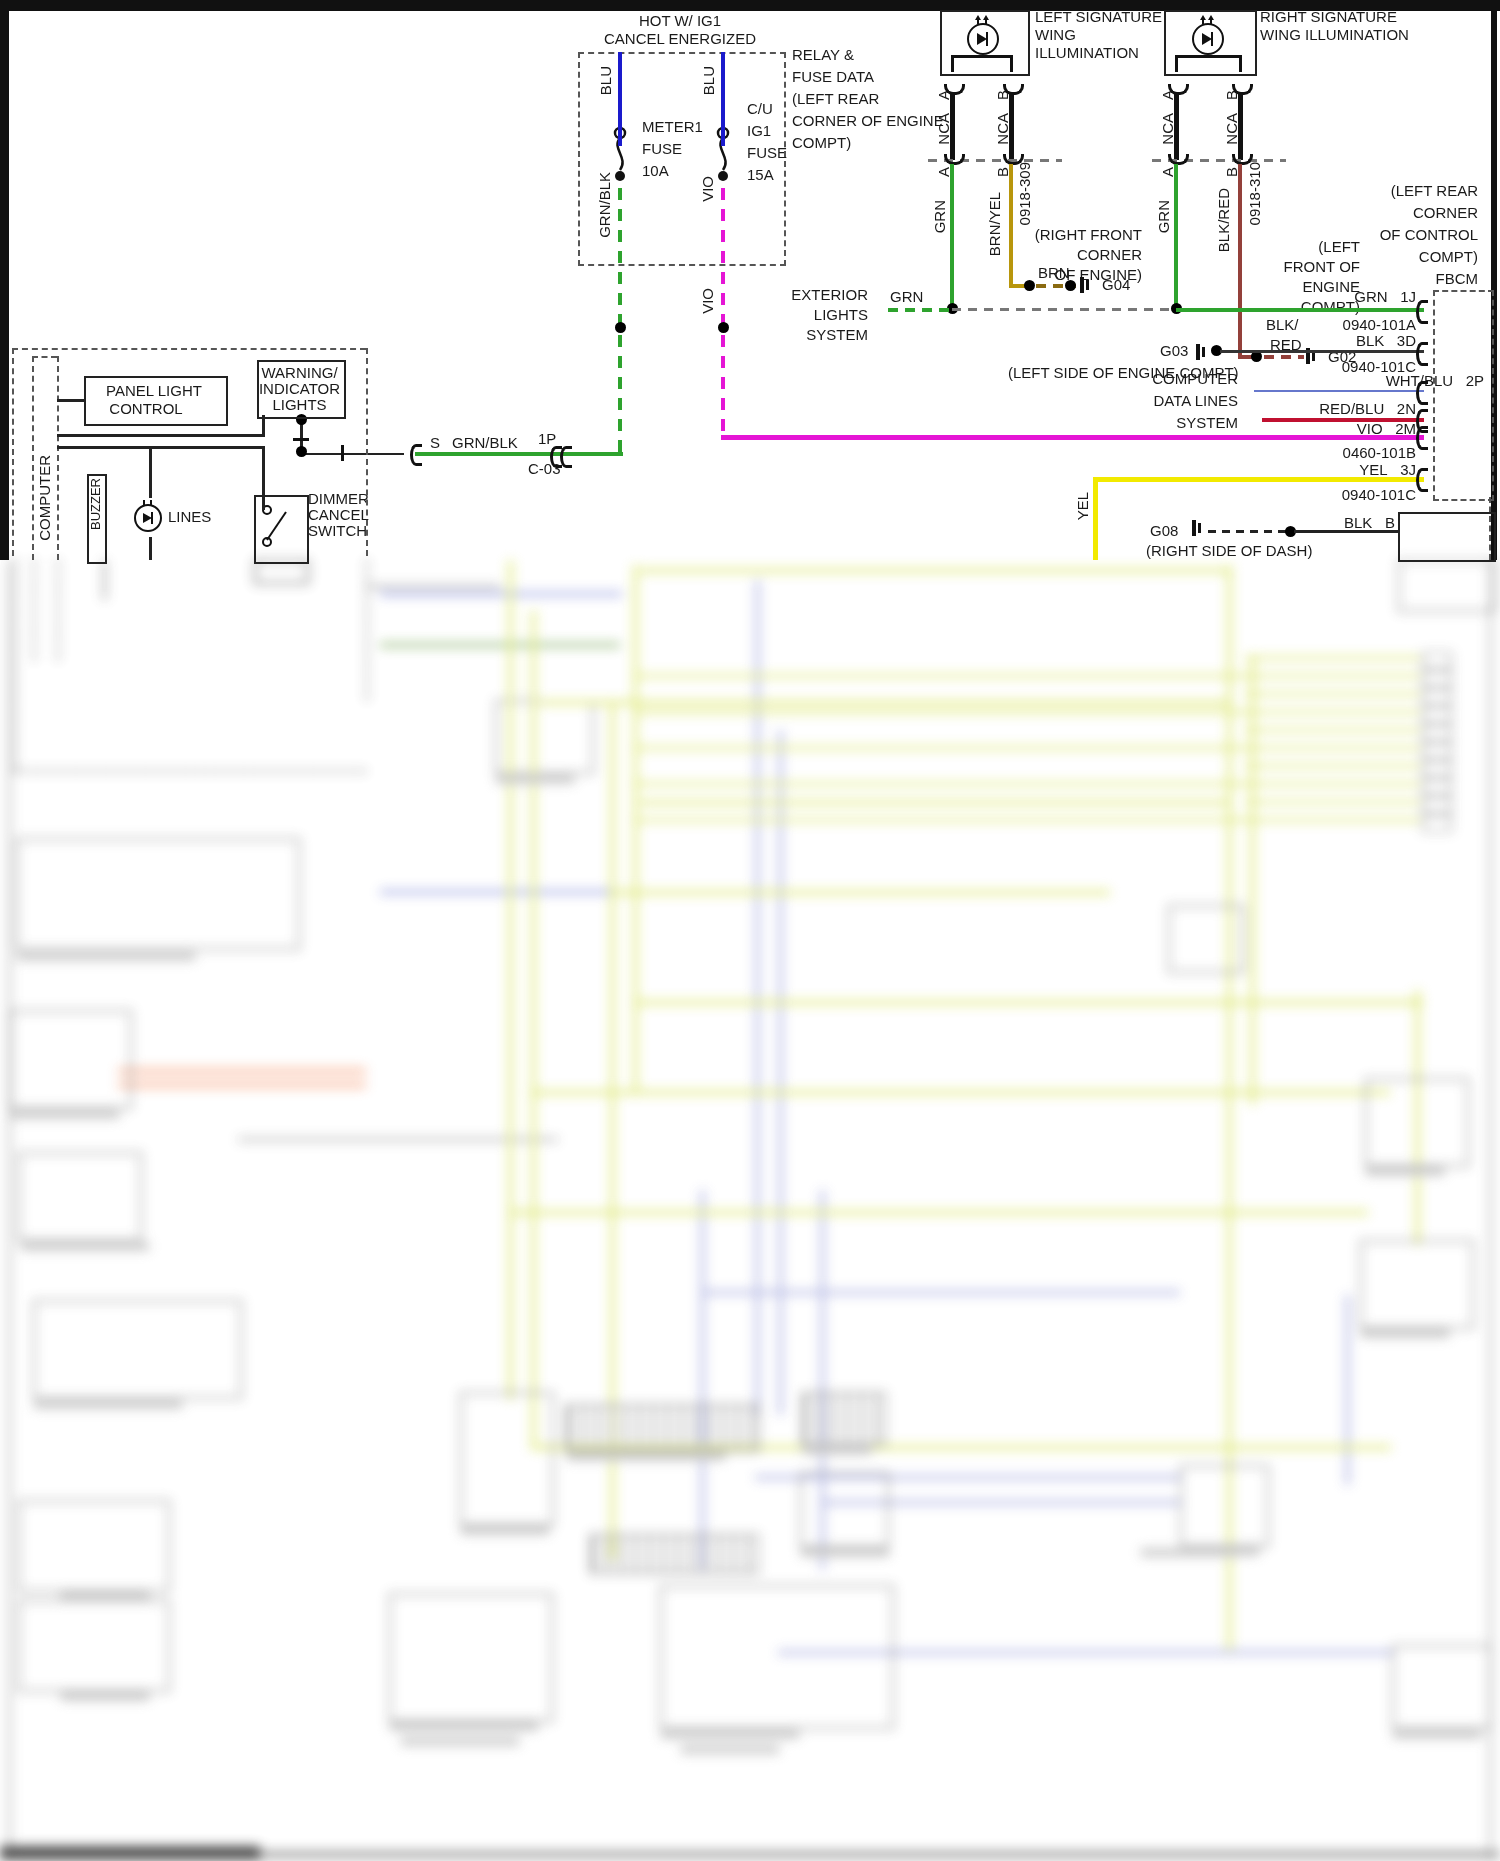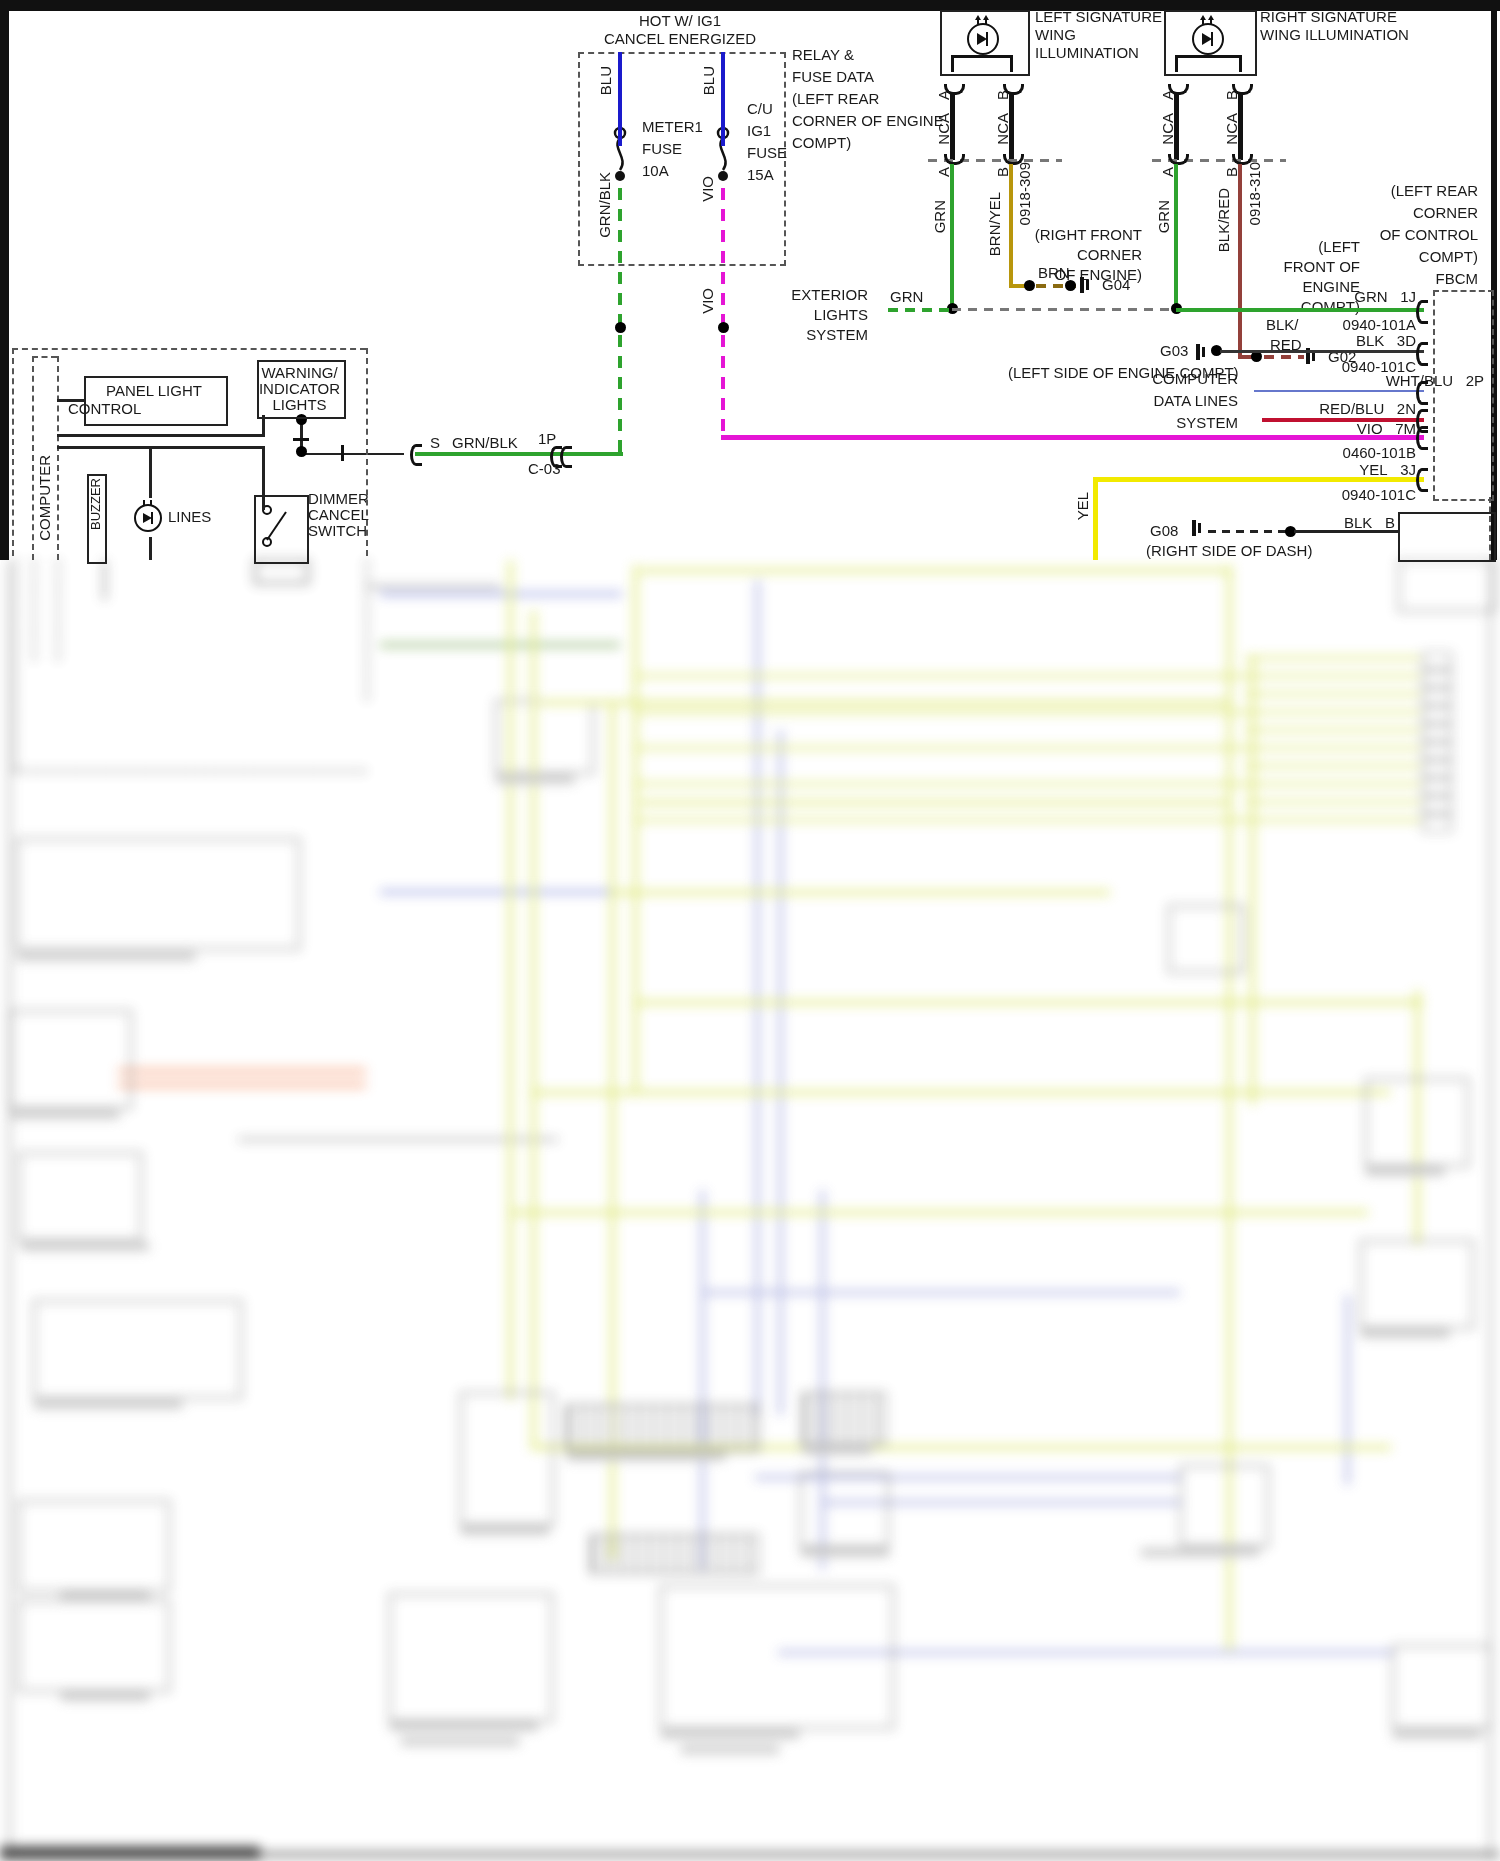--- a/index.html
+++ b/index.html
@@ -135,33 +135,33 @@
   <div class="tr" style="left:1478px;top:226px">OF CONTROL</div>
   <div class="tr" style="left:1478px;top:248px">COMPT)</div>
   <div class="tr" style="left:1478px;top:270px">FBCM</div>
 
   <div class="tr" style="left:1416px;top:288px"><span>GRN</span>&nbsp;&nbsp;&nbsp;<span>1J</span></div>
   <div class="tr" style="left:1416px;top:316px">0940-101A</div>
   <div class="tr" style="left:1416px;top:332px"><span>BLK</span>&nbsp;&nbsp;&nbsp;<span>3D</span></div>
   <div class="tr" style="left:1416px;top:358px">0940-101C</div>
   <div class="tr" style="left:1484px;top:372px"><span>WHT/BLU</span>&nbsp;&nbsp;&nbsp;<span>2P</span></div>
   <div class="tr" style="left:1416px;top:400px"><span>RED/BLU</span>&nbsp;&nbsp;&nbsp;<span>2N</span></div>
-  <div class="tr" style="left:1416px;top:420px"><span>VIO</span>&nbsp;&nbsp;&nbsp;<span>7M</span></div>
+  <div class="tr" style="left:1416px;top:420px"><span>VIO</span>&nbsp;&nbsp;&nbsp;<span>2M</span></div>
   <div class="tr" style="left:1416px;top:444px">0460-101B</div>
   <div class="tr" style="left:1416px;top:461px"><span>YEL</span>&nbsp;&nbsp;&nbsp;<span>3J</span></div>
   <div class="tr" style="left:1416px;top:486px">0940-101C</div>
 
   <div class="rot" style="left:1074px;top:492px">YEL</div>
   <div class="t" style="left:1150px;top:522px">G08</div>
   <div class="t" style="left:1146px;top:542px">(RIGHT SIDE OF DASH)</div>
   <div class="t" style="left:1344px;top:514px"><span>BLK</span>&nbsp;&nbsp;&nbsp;<span>B</span></div>
 
   <div class="rot" style="left:36px;top:455px">COMPUTER</div>
   <div class="t" style="left:84px;top:382px;width:140px;text-align:center">PANEL LIGHT</div>
-  <div class="t" style="left:68px;top:400px;width:140px;text-align:left">CONTROL</div>
+  <div class="t" style="left:76px;top:400px;width:140px;text-align:center">CONTROL</div>
   <div class="t" style="left:257px;top:364px;width:85px;text-align:center">WARNING/</div>
   <div class="t" style="left:257px;top:380px;width:85px;text-align:center">INDICATOR</div>
   <div class="t" style="left:257px;top:396px;width:85px;text-align:center">LIGHTS</div>
   <div class="rot" style="left:88px;top:478px;font-size:13px">BUZZER</div>
   <div class="t" style="left:168px;top:508px">LINES</div>
   <div class="t" style="left:308px;top:490px">DIMMER</div>
   <div class="t" style="left:308px;top:506px">CANCEL</div>
   <div class="t" style="left:308px;top:522px">SWITCH</div>
   <div class="t" style="left:430px;top:434px">S</div>
   <div class="t" style="left:452px;top:434px">GRN/BLK</div>

